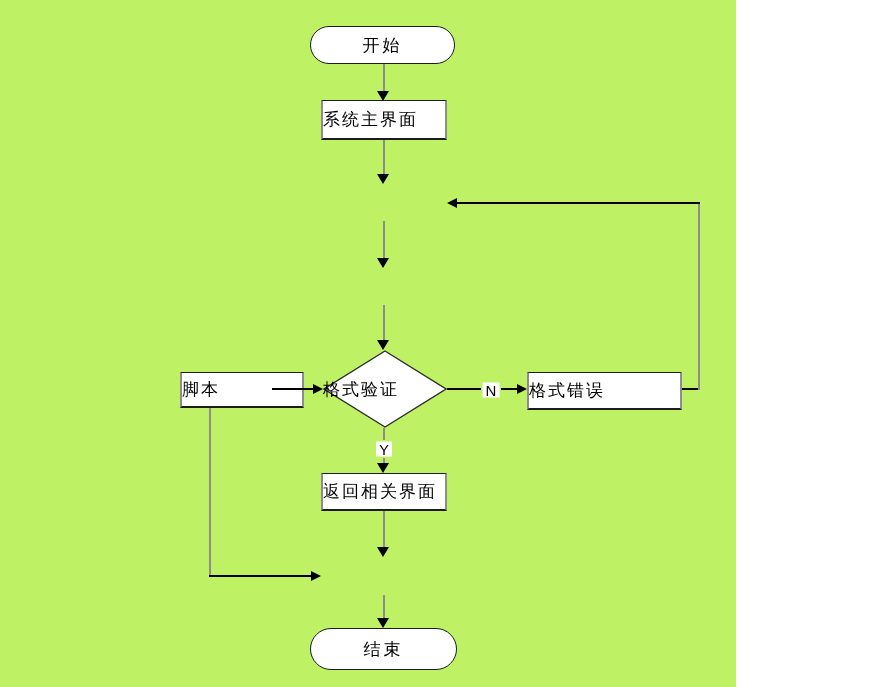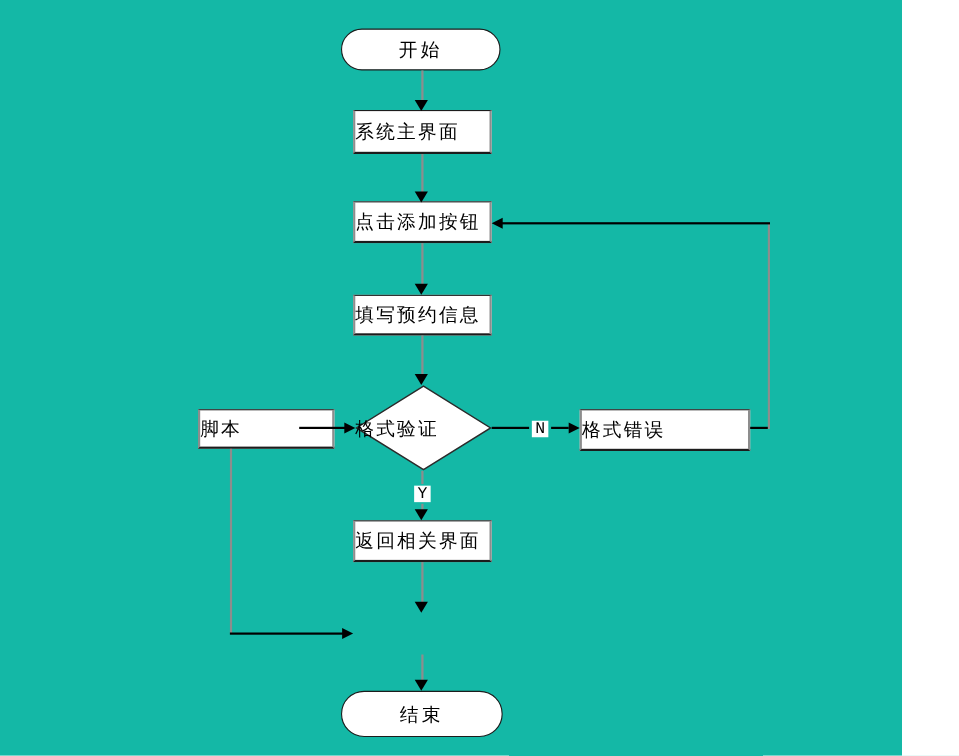--- a/index.html
+++ b/index.html
@@ -1,20 +1,20 @@
 <!DOCTYPE html>
 <html><head>
 <meta charset="utf-8">
 <style>
   html,body{margin:0;padding:0;background:#fff;}
   .canvas{
     position:relative;
-    width:820px;height:687px;
-    background:#14b8a6;
-    font-family:Liberation Mono, monospace;
+    width:736px;height:687px;
+    background:#bef264;
+    font-family:Liberation Sans, sans-serif;
     color:#000;
     overflow:hidden;
   }
   .box{
     position:absolute;
     display:flex;align-items:center;justify-content:flex-start;
     background:#ffffff;
     font-size:17px;letter-spacing:2px;
     border-top:1px solid #1c1c1c;
     border-bottom:2px solid #1c1c1c;
@@ -66,27 +66,21 @@
 <div class="canvas">
 
   <div class="terminator" style="left:310px;top:26px;width:145px;height:38px;">
     <span>开始</span>
   </div>
 
   <div class="box" style="left:321px;top:100px;width:126px;height:40px;">
     <span>系统主界面</span>
   </div>
 
-  <div class="box" style="left:321px;top:183px;width:126px;height:38px;">
-    <span>点击添加按钮</span>
-  </div>
 
-  <div class="box" style="left:321px;top:268px;width:126px;height:37px;">
-    <span>填写预约信息</span>
-  </div>
 
   <svg class="diamond-svg" style="left:323px;top:350px;" width="124" height="78" viewBox="0 0 124 78">
     <polygon points="62,1 123,39 62,77 1,39" fill="#ffffff" stroke="#2b2b2b" stroke-width="1.3"></polygon>
   </svg>
   <div class="diamond-label" style="left:323px;top:350px;width:124px;height:78px;">
     <span>格式验证</span>
   </div>
 
   <div class="box" style="left:148px;top:372px;width:124px;height:36px;margin-left:32px;">
     <span>脚本</span>

